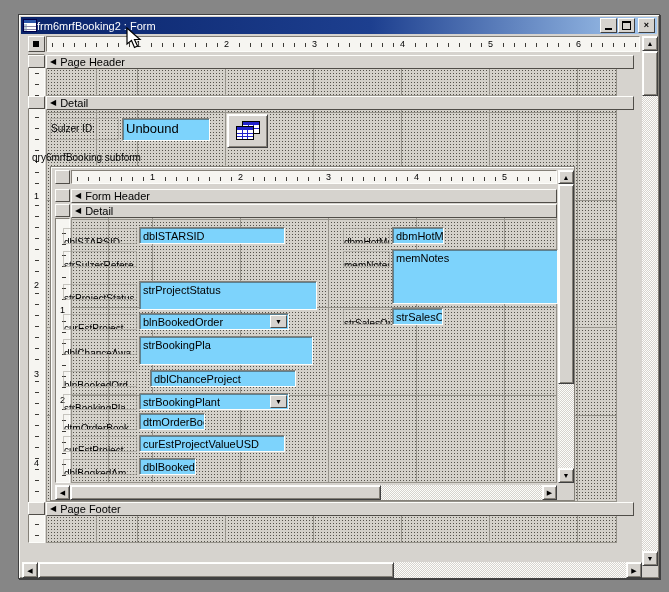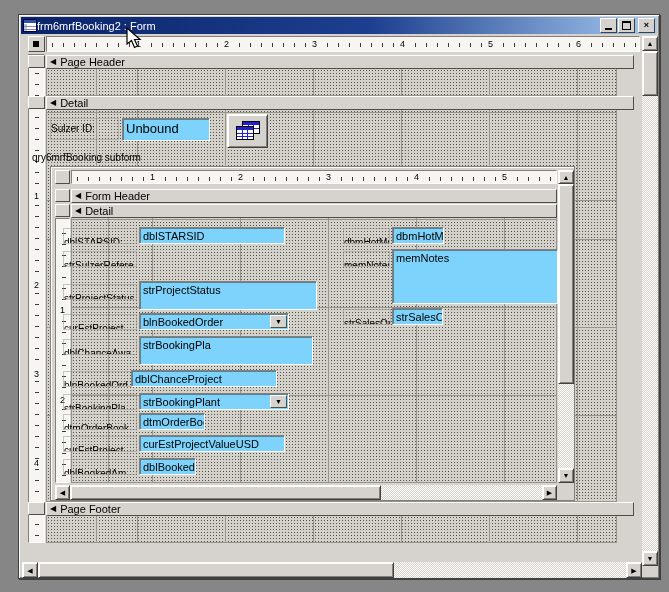--- a/index.html
+++ b/index.html
@@ -171,21 +171,21 @@
   <div class="abs fldlabel" style="left: 12px; top: 61px; width: 74px; height: 16px;">dblSTARSID:</div>
       <div class="abs txtbox" style="left: 88px; top: 60px; width: 146px; height: 17px;">dblSTARSID</div>
       <div class="abs fldlabel" style="left: 12px; top: 84px; width: 74px; height: 16px;">strSulzerRefere</div>
       <div class="abs fldlabel" style="left: 12px; top: 117px; width: 74px; height: 16px;">strProjectStatus</div>
       <div class="abs txtbox" style="left: 88px; top: 114px; width: 178px; height: 29px;">strProjectStatus</div>
       <div class="abs fldlabel" style="left: 12px; top: 147px; width: 74px; height: 16px;">curEstProject</div>
       <div class="abs txtbox" style="left: 88px; top: 146px; width: 150px; height: 17px;">blnBookedOrder<span class="dropbtn">▼</span></div>
       <div class="abs fldlabel" style="left: 12px; top: 172px; width: 74px; height: 16px;">dblChanceAwa</div>
       <div class="abs txtbox" style="left: 88px; top: 169px; width: 174px; height: 29px;">strBookingPla</div>
       <div class="abs fldlabel" style="left: 12px; top: 204px; width: 74px; height: 16px;">blnBookedOrd</div>
-      <div class="abs txtbox" style="left: 80px; top: 203px; width: 146px; height: 17px;">dblChanceProject</div>
+      <div class="abs txtbox" style="left: 99px; top: 203px; width: 146px; height: 17px;">dblChanceProject</div>
       <div class="abs fldlabel" style="left: 12px; top: 227px; width: 74px; height: 16px;">strBookingPla</div>
       <div class="abs txtbox" style="left: 88px; top: 226px; width: 150px; height: 17px;">strBookingPlant<span class="dropbtn">▼</span></div>
       <div class="abs fldlabel" style="left: 12px; top: 247px; width: 74px; height: 16px;">dtmOrderBook</div>
       <div class="abs txtbox" style="left: 88px; top: 246px; width: 66px; height: 17px;">dtmOrderBook</div>
       <div class="abs fldlabel" style="left: 12px; top: 269px; width: 74px; height: 16px;">curEstProject</div>
       <div class="abs txtbox" style="left: 88px; top: 268px; width: 146px; height: 17px;">curEstProjectValueUSD</div>
       <div class="abs fldlabel" style="left: 12px; top: 292px; width: 74px; height: 16px;">dblBookedAm</div>
       <div class="abs txtbox" style="left: 88px; top: 291px; width: 57px; height: 17px;">dblBookedAm</div>
       <div class="abs fldlabel" style="left: 292px; top: 61px; width: 47px; height: 16px;">dbmHotMonth</div>
       <div class="abs txtbox" style="left: 341px; top: 60px; width: 52px; height: 17px;">dbmHotMor</div>

